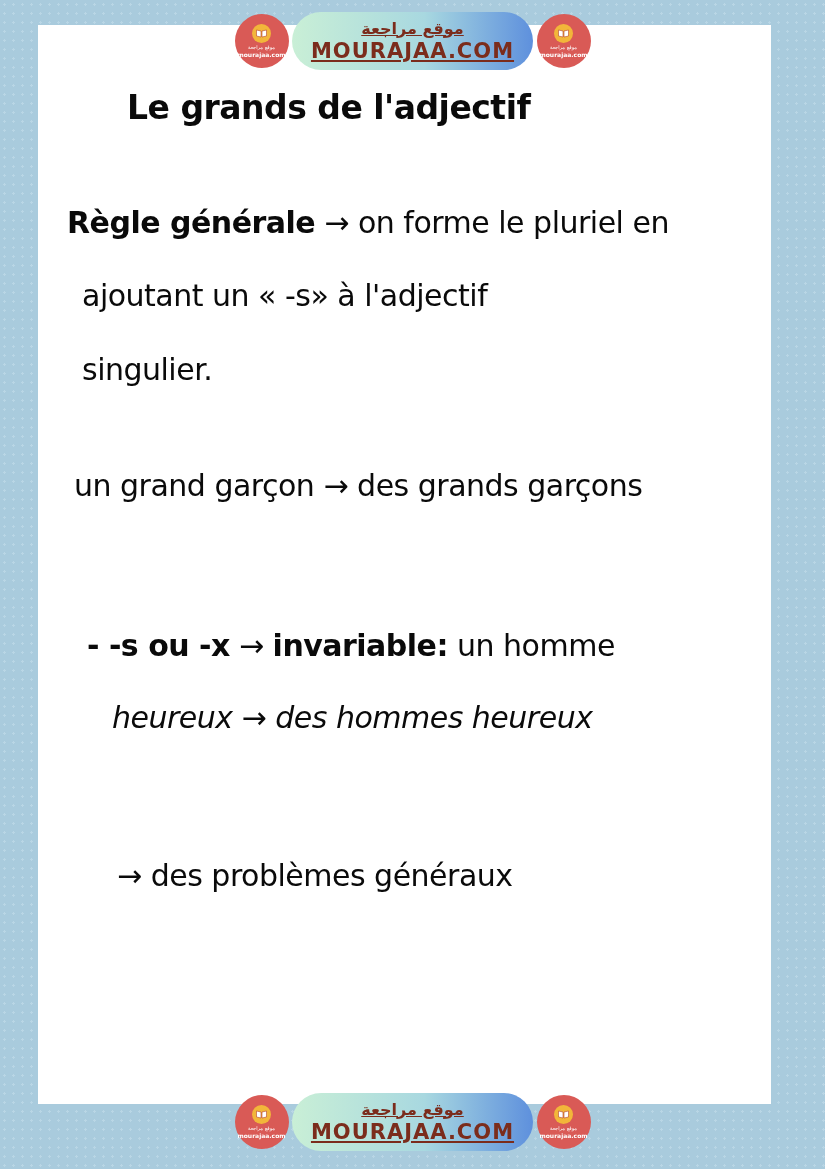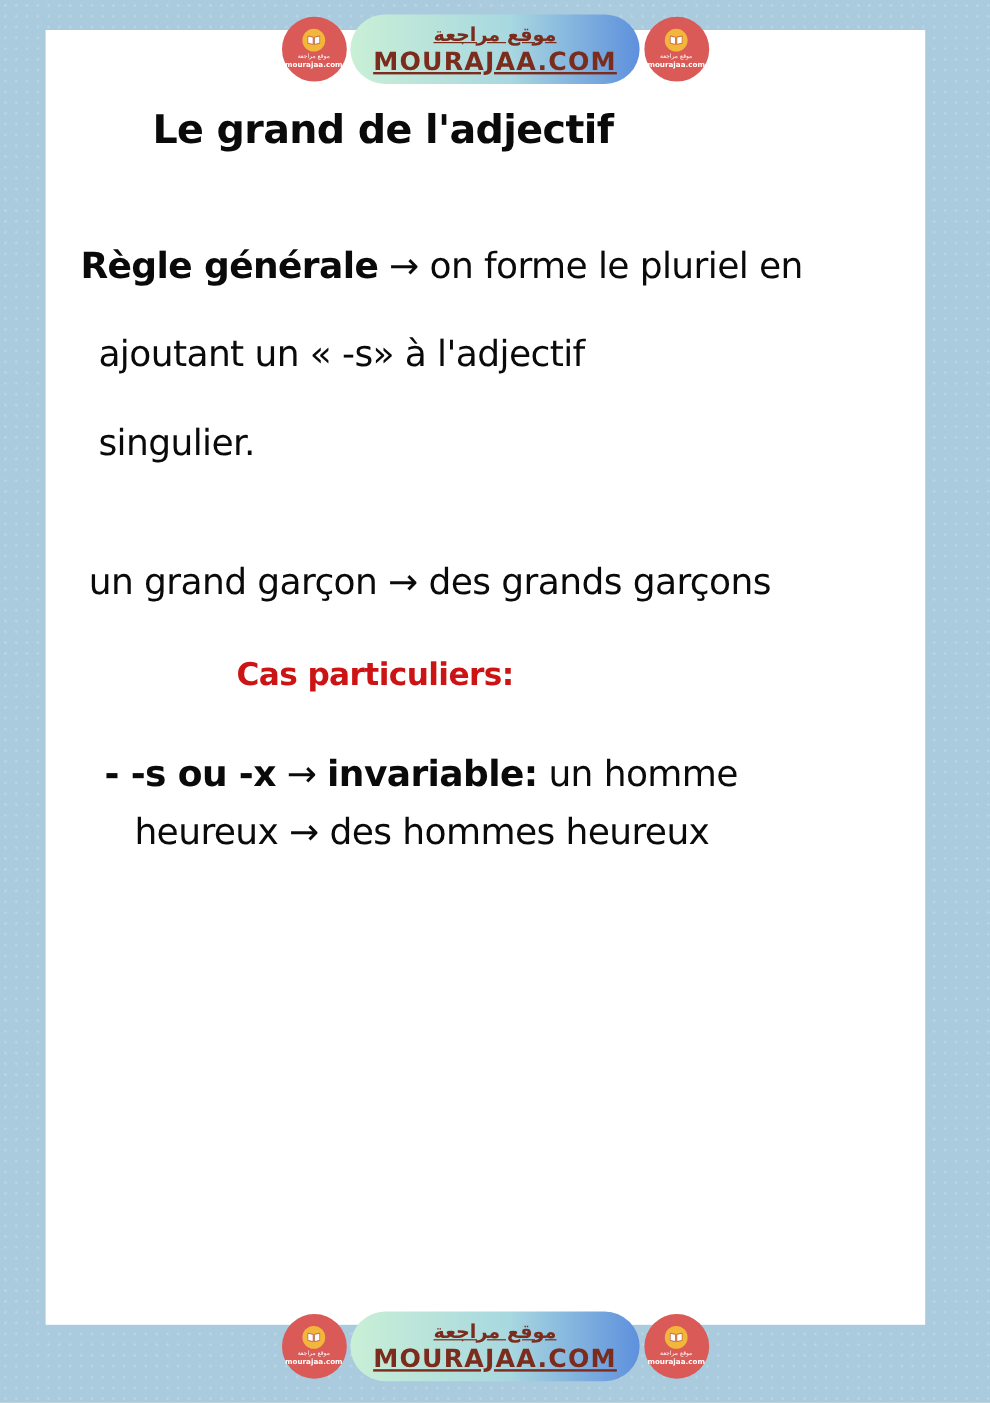--- a/index.html
+++ b/index.html
@@ -71,21 +71,21 @@
     letter-spacing:-0.5px;
     white-space:nowrap;
   }
   .title    { left:127px; top:88px;  font-size:33px; font-weight:700; }
   .rule-a   { left:67px;  top:205px; }
   .rule-b   { left:82px;  top:278px; }
   .rule-c   { left:82px;  top:352px; }
   .example1 { left:74px;  top:443px;margin-top:25px; }
   .cases-h  { left:197px; top:548px; font-size:26px; font-weight:700; color:#cc1414; }
   .c1l1     { left:87px;  top:628px; }
-  .c1l2     { left:112px; top:676px; }
+  .c1l2     { left:112px; top:700px;font-style:italic; }
   .c2l1     { left:87px;  top:783px; }
   .c2l2     { left:117px; top:858px; }
   .b { font-weight:700; }
 </style>
 </head>
 <body>
 
 <div class="frame">
   <div class="sheet"></div>
 
@@ -109,33 +109,33 @@
         <svg width="11" height="9" viewBox="0 0 11 9">
             <path d="M0.5 1 L5 2 L5 8 L0.5 7 Z" fill="#ffffff" stroke="#b5452f" stroke-width="0.6"></path>
             <path d="M10.5 1 L6 2 L6 8 L10.5 7 Z" fill="#ffffff" stroke="#b5452f" stroke-width="0.6"></path>
           </svg>
       </div>
       <div class="badge-ar">موقع مراجعة</div>
       <div class="badge-site">mourajaa.com</div>
     </div>
   </div>
 
-  <div class="line title">Le grand de l'adjectif</div>
+  <div class="line title">Le grands de l'adjectif</div>
 
   <div class="line rule-a"><span class="b">Règle générale</span><span> → on forme le pluriel en</span></div>
   <div class="line rule-b">ajoutant un « -s» à l'adjectif</div>
   <div class="line rule-c">singulier.</div>
 
   <div class="line example1">un grand garçon →  des grands garçons</div>
 
-  <div class="line cases-h">Cas particuliers:</div>
 
   <div class="line c1l1"><span class="b">- -s ou -x</span><span> → </span><span class="b">invariable:</span><span> un homme</span></div>
   <div class="line c1l2">heureux →  des hommes heureux</div>
 
+  <div class="line c2l2">→  des problèmes généraux</div>
 
   <div class="banner bottom">
     <div class="badge">
       <div class="badge-yellow">
         <svg width="11" height="9" viewBox="0 0 11 9">
             <path d="M0.5 1 L5 2 L5 8 L0.5 7 Z" fill="#ffffff" stroke="#b5452f" stroke-width="0.6"></path>
             <path d="M10.5 1 L6 2 L6 8 L10.5 7 Z" fill="#ffffff" stroke="#b5452f" stroke-width="0.6"></path>
           </svg>
       </div>
       <div class="badge-ar">موقع مراجعة</div>

